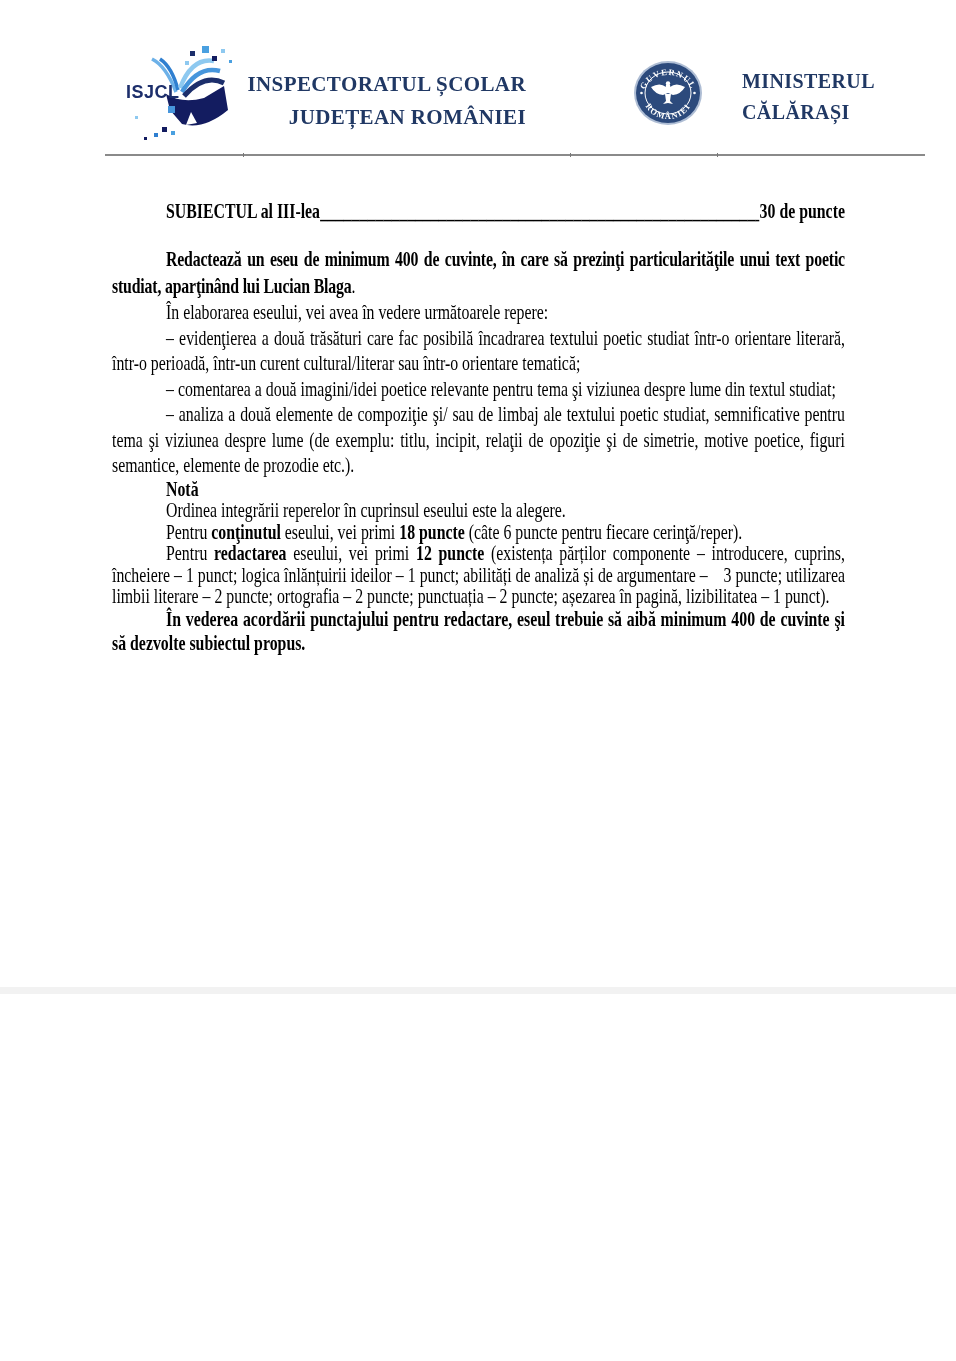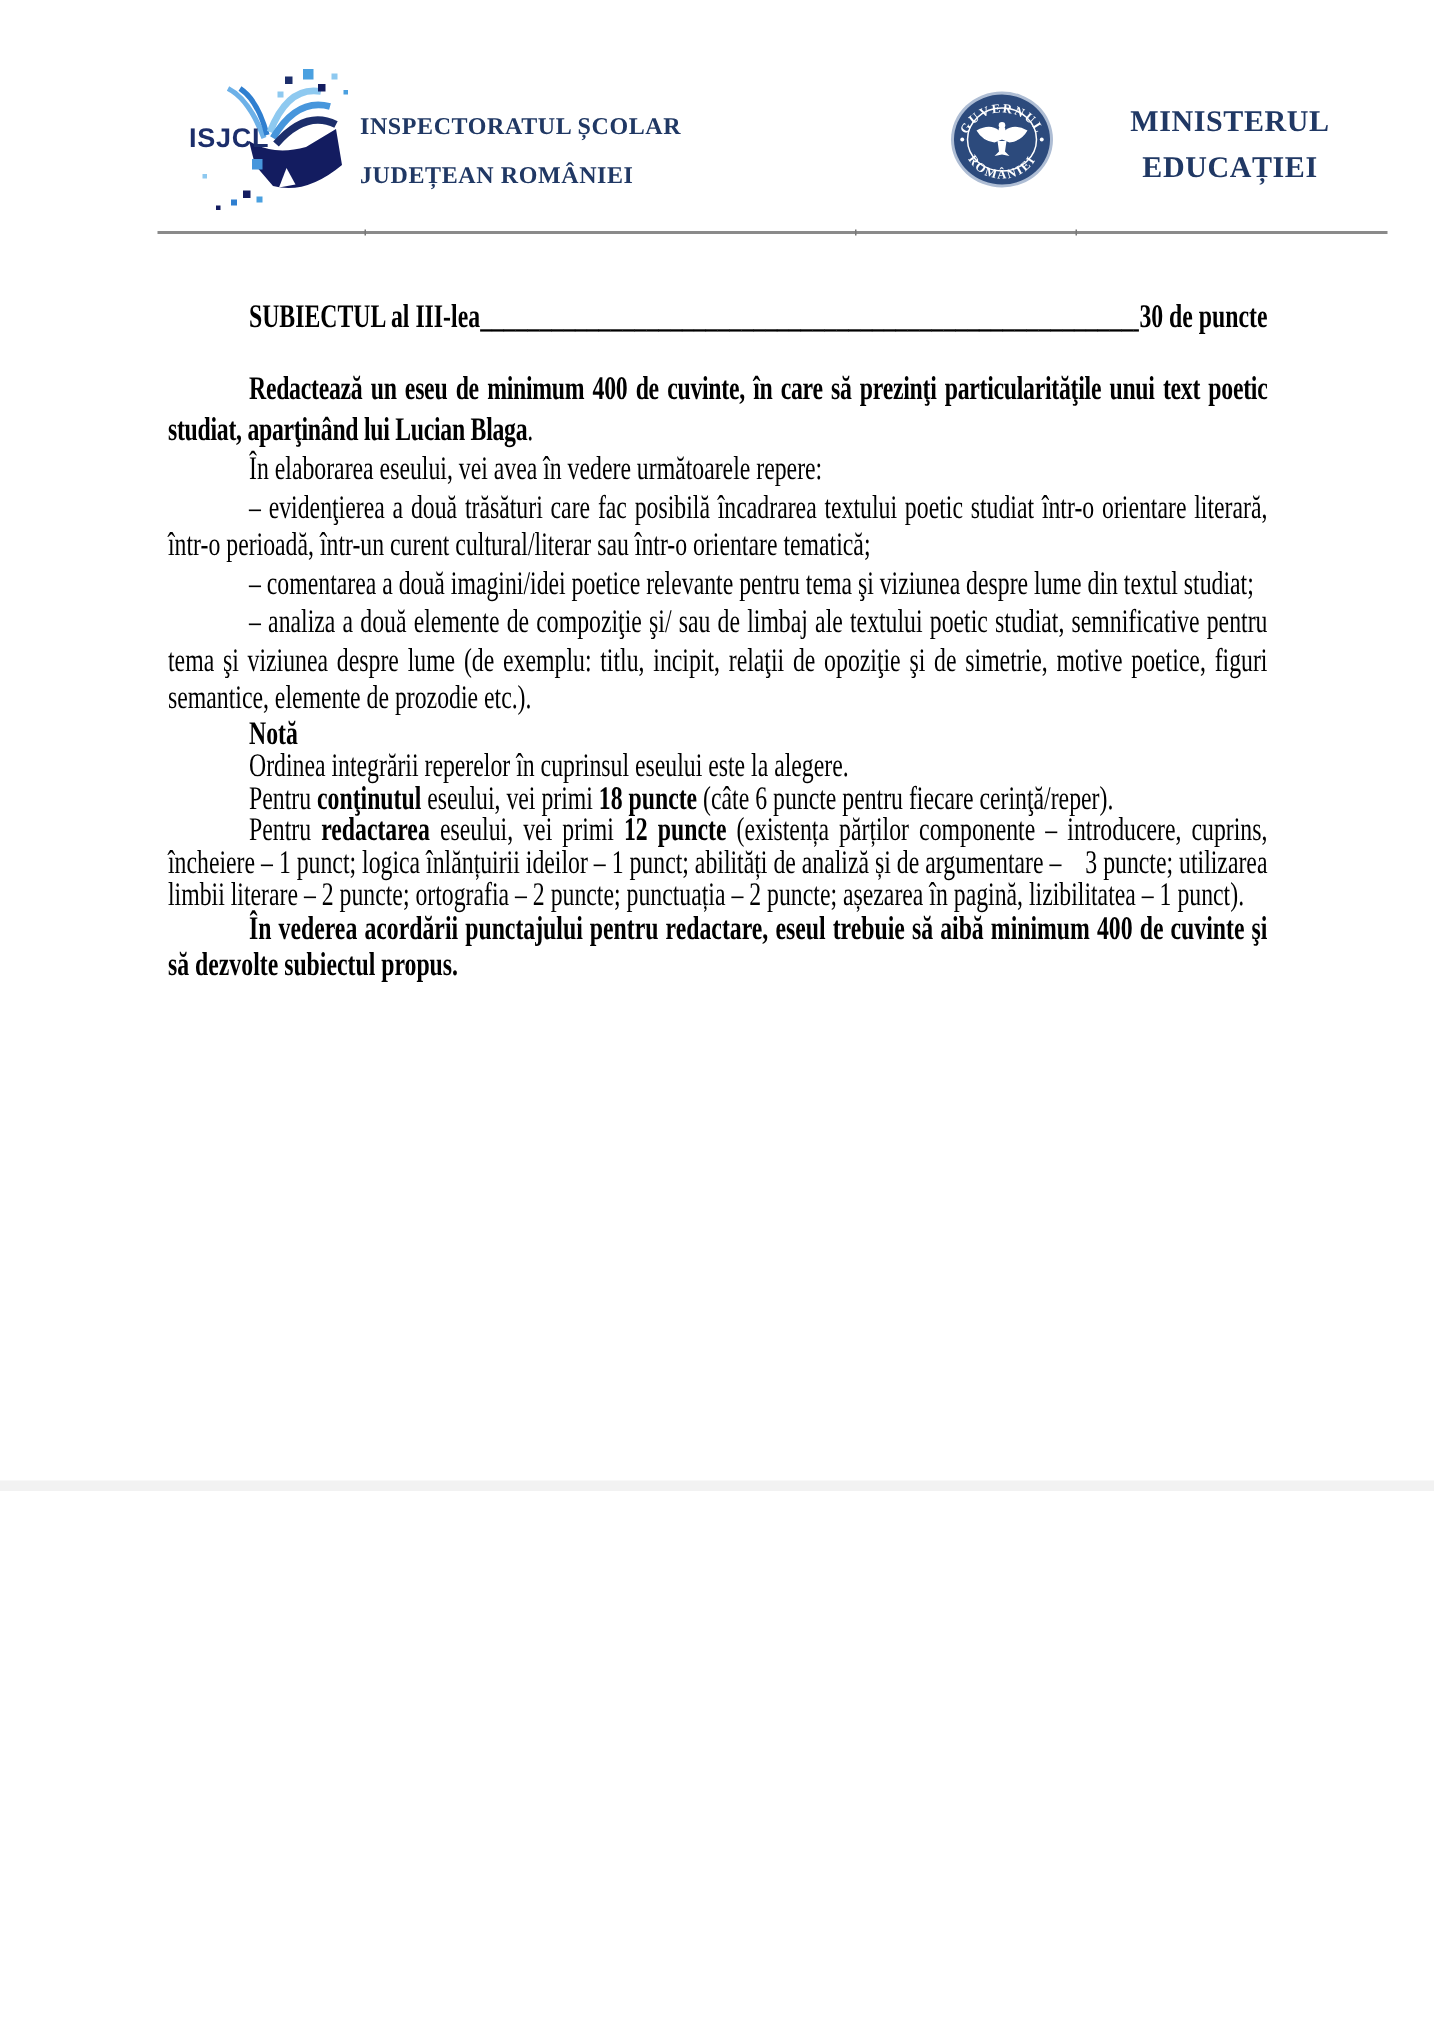--- a/index.html
+++ b/index.html
@@ -3,24 +3,24 @@
 <meta charset="utf-8">
 <style>
   html,body { margin:0; padding:0; background:#ffffff; }
   .page {
     position:relative; width:956px; height:994px; background:#ffffff;
     overflow:hidden; font-family:"Liberation Serif", serif; color:#000;
   }
 
   
   .hdr-logo   { position:absolute; left:116px; top:46px; width:124px; height:97px; }
-  .insp-title { position:absolute; left:240px; top:68px; width:286px; text-align:left;
-                font-weight:bold; color:#203864; font-size:16px; line-height:33px; letter-spacing:0.4px; }
+  .insp-title { position:absolute; left:240px; top:68px; width:286px; text-align:right;
+                font-weight:bold; color:#203864; font-size:21px; line-height:33px; letter-spacing:0.4px; }
   .seal       { position:absolute; left:633px; top:60px; width:70px; height:68px; }
-  .min-title  { position:absolute; left:742px; top:66px; width:156px; text-align:center;
+  .min-title  { position:absolute; left:742px; top:66px; width:156px; text-align:left;
                 font-weight:bold; color:#203864; font-size:20px; line-height:31px; letter-spacing:0.4px; }
   .hdr-rule   { position:absolute; left:105px; top:154px; width:820px; height:2px; background:#8a8a8a; }
   .hdr-rule .tick { position:absolute; top:-1px; width:1px; height:4px; background:#777; }
 
   
   .content {
     position:absolute; left:112px; top:197px; width:1018px;
     transform:scaleX(0.72); transform-origin:0 0;
     font-size:22px;
   }
@@ -98,21 +98,21 @@
         <circle cx="35" cy="23.5" r="2.2"></circle>
         <path d="M33 25 L37 25 L38 31 L35 33 L32 31 Z"></path>
         <path d="M18 27 Q27 22 33 27 L35 30 L37 27 Q43 22 52 27 Q48 34 40 35 L35 33 L30 35 Q22 34 18 27 Z"></path>
         <path d="M32 34 L38 34 L37 41 L40 44 L35 43 L30 44 L33 41 Z"></path>
       </g>
     </svg>
   </div>
 
   <div class="min-title">
     <div>MINISTERUL</div>
-    <div>EDUCAȚIEI</div>
+    <div>CĂLĂRAȘI</div>
   </div>
 
   <div class="hdr-rule">
     <span class="tick" style="left:138px"></span>
     <span class="tick" style="left:465px"></span>
     <span class="tick" style="left:612px"></span>
   </div>
 
   <div class="content">
 

